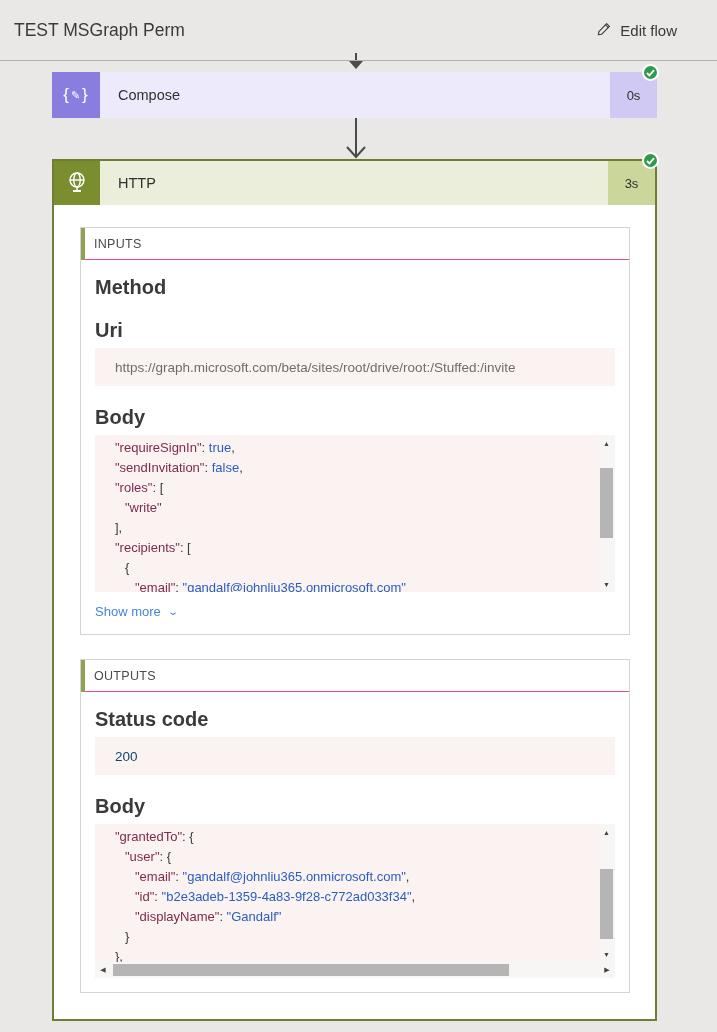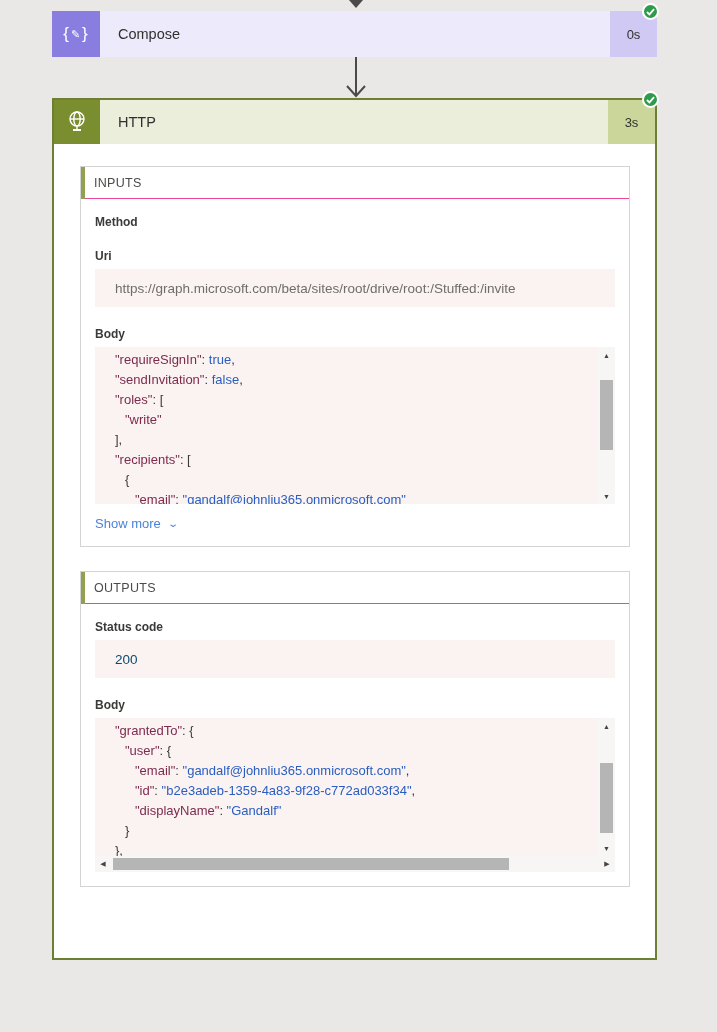--- a/index.html
+++ b/index.html
@@ -45,21 +45,21 @@
   .http-body{ padding:22px 25px 0 26px; }
 
   
   .section{ border:1px solid #d6d4d2; background:#fff; }
   .section + .section{ margin-top:24px; }
   .sec-header{ position:relative; height:32px; border-bottom:1px solid #ec4899;
                display:flex; align-items:center; padding-left:13px; font-size:12.5px; color:#4a4a48; letter-spacing:.3px; }
   .sec-accent{ position:absolute; left:0; top:0; bottom:-1px; width:4px; background:#90a152; }
   .sec-content{ padding:16px 14px 14px 14px; }
 
-  .field-label{ font-size:12px; font-weight:700; color:#3b3a39; }
+  .field-label{ font-size:20px; font-weight:700; color:#3b3a39; }
   .field-label + .field-value{ margin-top:6px; }
   .field-value{ background:#faf3f2; height:38px; display:flex; align-items:center;
                 padding-left:20px; font-size:13.5px; color:#6f6d6b; }
   .field-value.status-ok{ color:#0c4a6e; }
   .gap{ height:20px; }
 
   
   .code-area{ position:relative; background:#faf3f2; margin-top:6px; overflow:hidden; }
   .code-area.inputs-code{ height:157px; }
   .code-area.outputs-code{ height:138px; }
@@ -86,20 +86,33 @@
 
   .show-more{ margin-top:12px; display:inline-flex; align-items:center; gap:8px; background:none; border:none;
               font-family:inherit; font-size:13px; color:#4a82d8; cursor:pointer; }
   .show-more .chev{ font-size:10px; transform:scaleX(1.4); }
 </style>
 </head>
 <body>
 
 <div class="screen">
 
+  <div class="topbar">
+    <div class="flow-title">TEST MSGraph Perm</div>
+    <button class="edit-flow">
+      <span>
+        <svg width="17" height="17" viewBox="0 0 20 20" fill="none" stroke="#3b3a39" stroke-width="1.3" stroke-linejoin="round">
+          <path d="M12.5 4.2 L15.8 7.5 L6.5 16.8 L2.8 17.4 L3.4 13.7 Z"></path>
+          <line x1="11.2" y1="5.7" x2="14.4" y2="8.9"></line>
+        </svg>
+      </span>
+      <span>Edit flow</span>
+    </button>
+    <div class="connector-stub"></div>
+  </div>
 
   <div class="canvas">
 
     <div class="tri-down"></div>
 
     <div class="card compose-card">
       <div class="compose-icon">
           <span>{</span>
           <span class="pencil">✎</span>
           <span>}</span>

